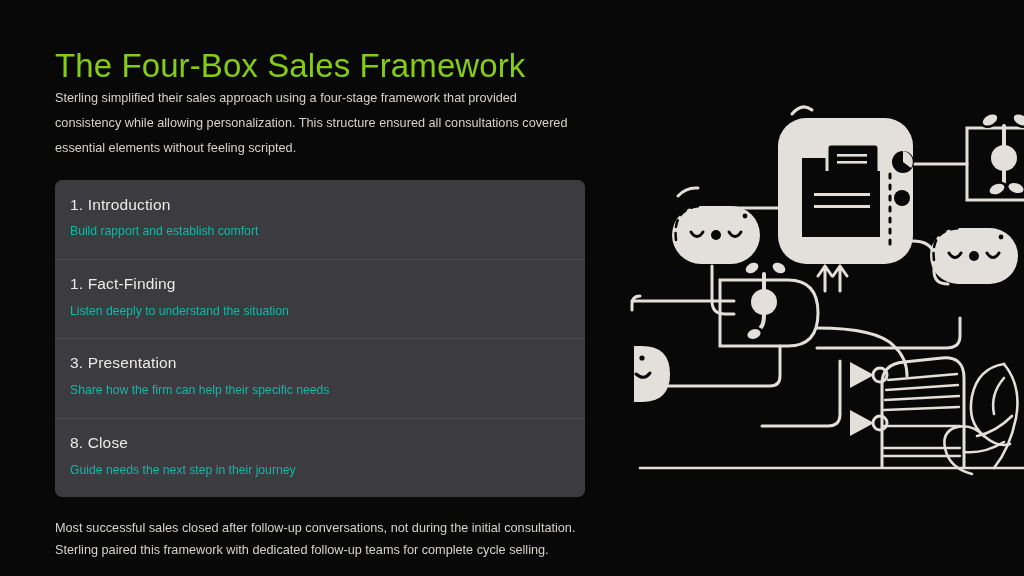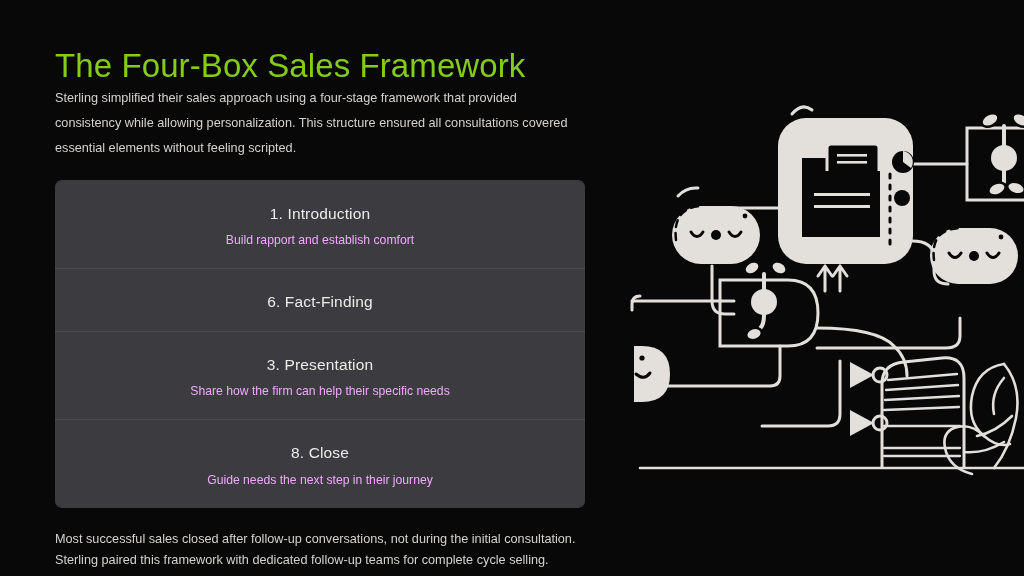--- a/index.html
+++ b/index.html
@@ -51,44 +51,43 @@
   
   .steps-card {
     margin-top: 19px;
     width: 530px;
     background: #3b3b40;
     border-radius: 7px;
     overflow: hidden;
   }
 
   .step-row {
-    padding: 25px 15px 19px 15px;
+    padding: 16px 15px 19px 15px;
     position: relative;
-    text-align: center;
   }
   .step-row + .step-row::before {
     content: "";
     position: absolute;
     left: 0; right: 0; top: 0;
     height: 1px;
     background: #4e4e53;
   }
 
   .step-title {
     font-size: 15.5px;
     font-weight: 400;
     color: #edebe8;
     letter-spacing: 0.15px;
     line-height: 1.2;
   }
 
   .step-desc {
     margin-top: 10px;
     font-size: 12.2px;
-    color: #f0abfc;
+    color: #14b8a6;
     line-height: 1.3;
   }
 
   
   .closing-paragraph {
     margin-top: 21px;
     font-size: 12.7px;
     line-height: 1.72;
     color: #d6d3cf;
     width: 540px;
@@ -116,21 +115,22 @@
     <p class="intro-paragraph">Sterling simplified their sales approach using a four-stage framework that provided consistency while allowing personalization. This structure ensured all consultations covered essential elements without feeling scripted.</p>
 
     <div class="steps-card">
 
       <div class="step-row">
         <div class="step-title">1. Introduction</div>
         <div class="step-desc">Build rapport and establish comfort</div>
       </div>
 
       <div class="step-row">
-        <div class="step-title">6. Fact-Finding</div>
+        <div class="step-title">1. Fact-Finding</div>
+        <div class="step-desc">Listen deeply to understand the situation</div>
       </div>
 
       <div class="step-row">
         <div class="step-title">3. Presentation</div>
         <div class="step-desc">Share how the firm can help their specific needs</div>
       </div>
 
       <div class="step-row">
         <div class="step-title">8. Close</div>
         <div class="step-desc">Guide needs the next step in their journey</div>

